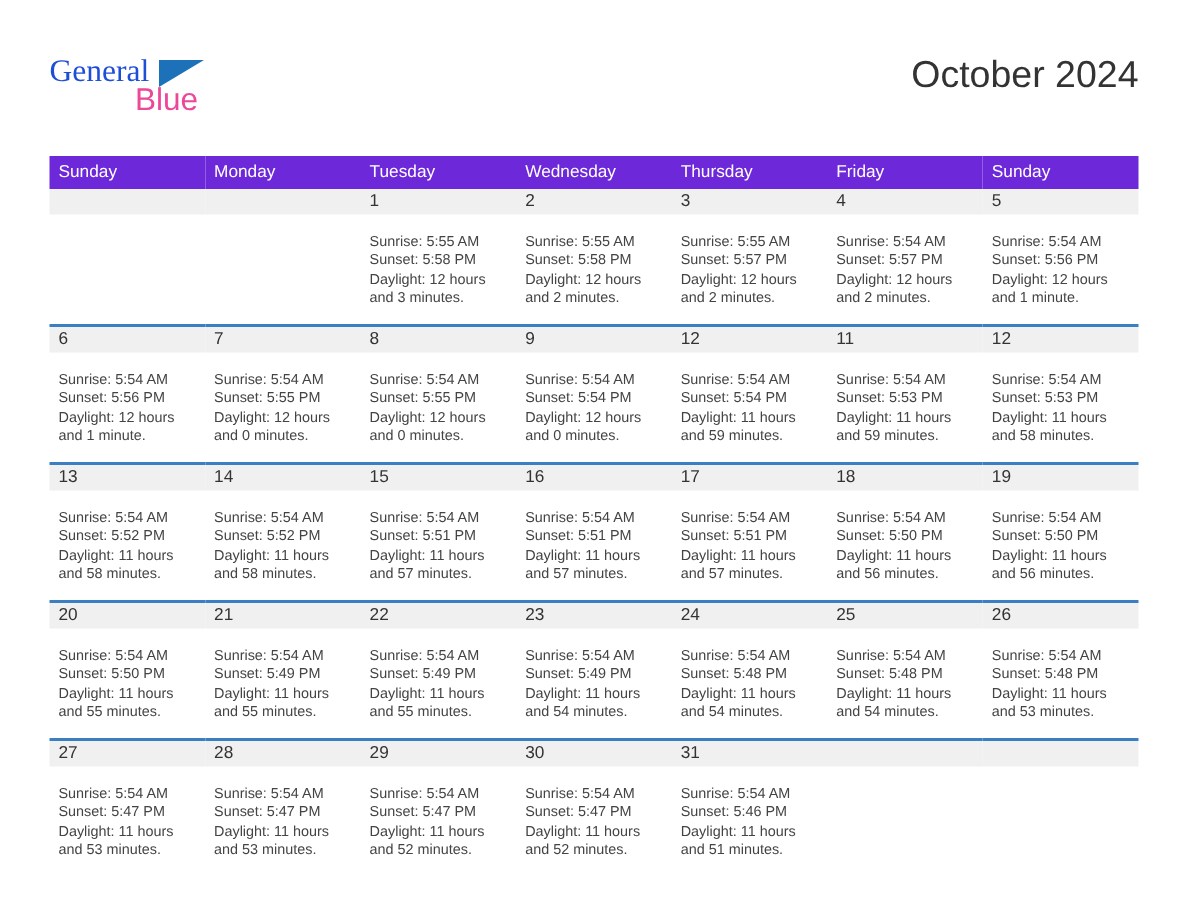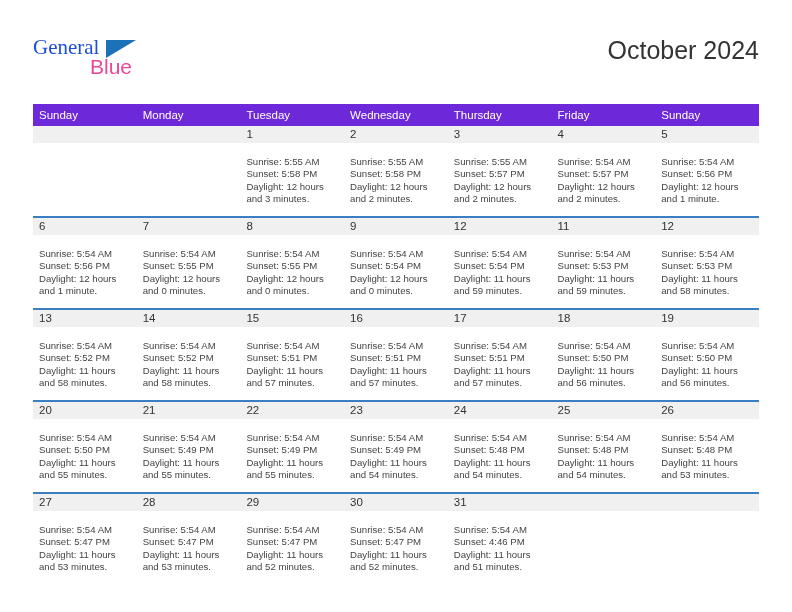--- a/index.html
+++ b/index.html
@@ -524,21 +524,21 @@
                   <div>Daylight: 11 hours</div>
                   <div>and 52 minutes.</div>
                 </div>
               </div>
             </td>
             <td>
               <div class="cell">
                 <div class="daynum-band">31</div>
                 <div class="info">
                   <div>Sunrise: 5:54 AM</div>
-                  <div>Sunset: 4:46 PM</div>
+                  <div>Sunset: 5:46 PM</div>
                   <div>Daylight: 11 hours</div>
                   <div>and 51 minutes.</div>
                 </div>
               </div>
             </td>
             <td>
               <div class="cell">
                 <div class="daynum-band"></div>
                 <div class="info"></div>
               </div>

